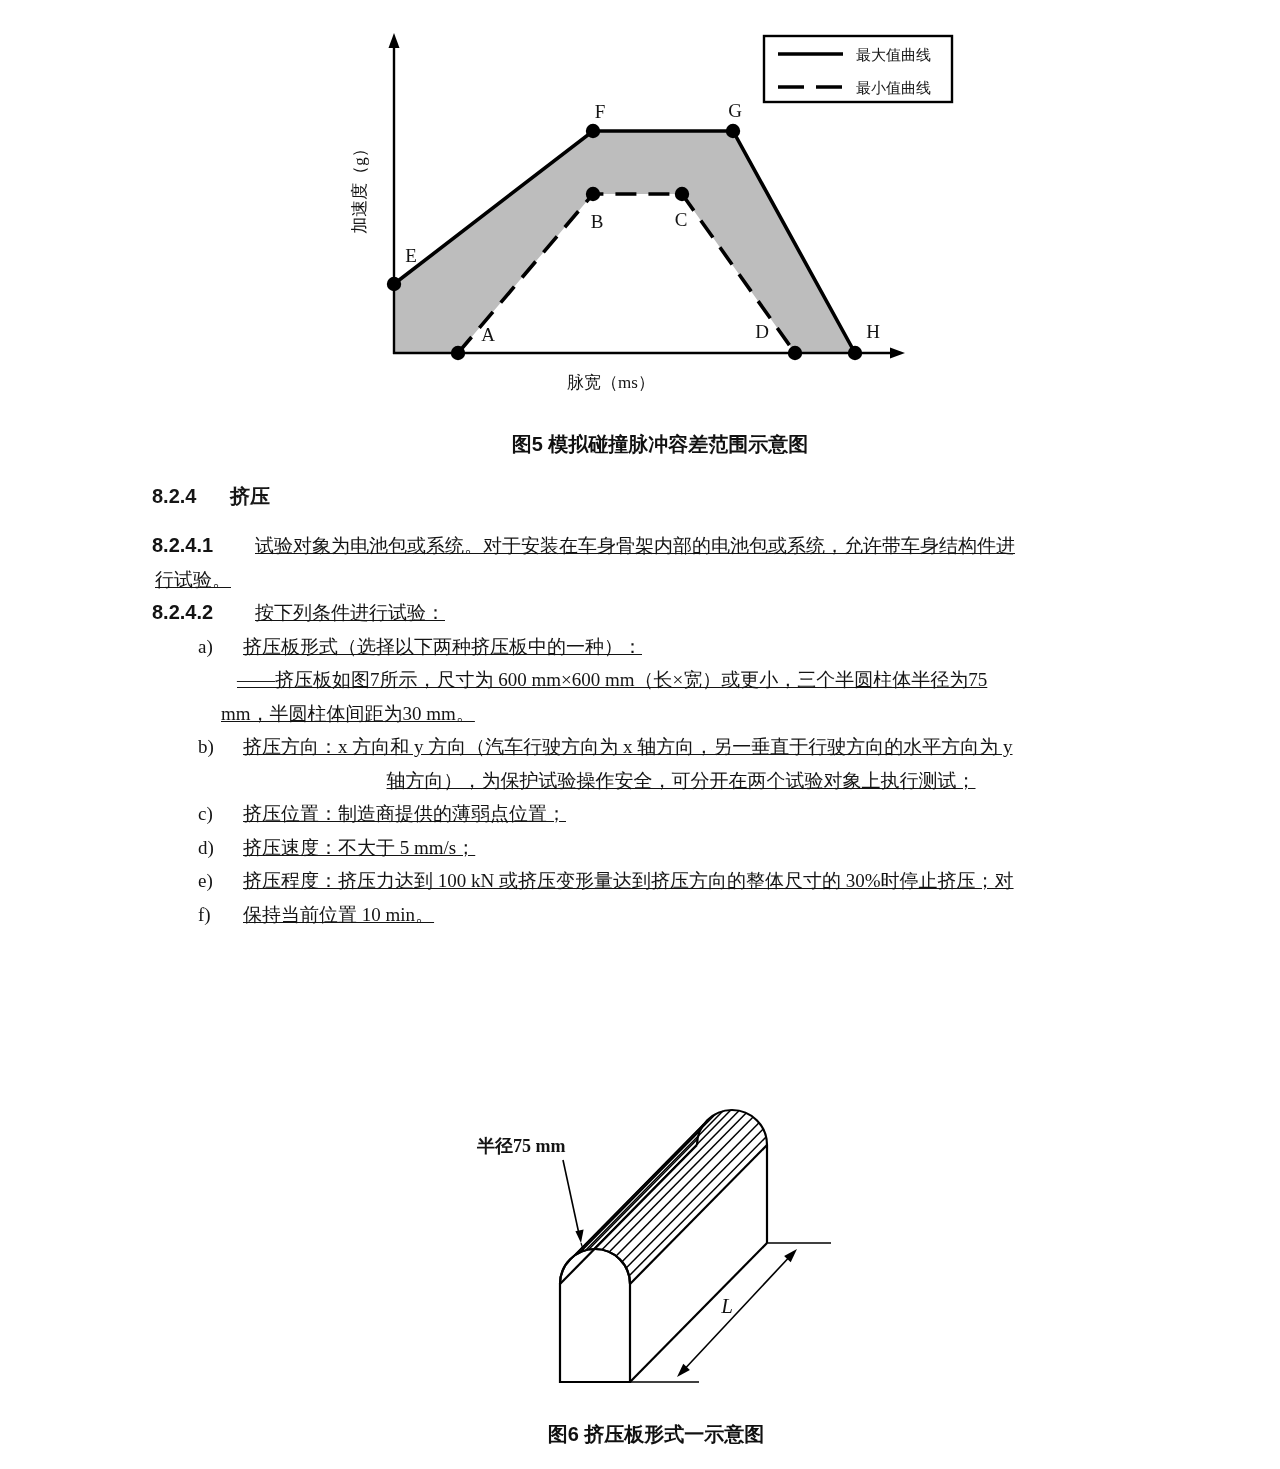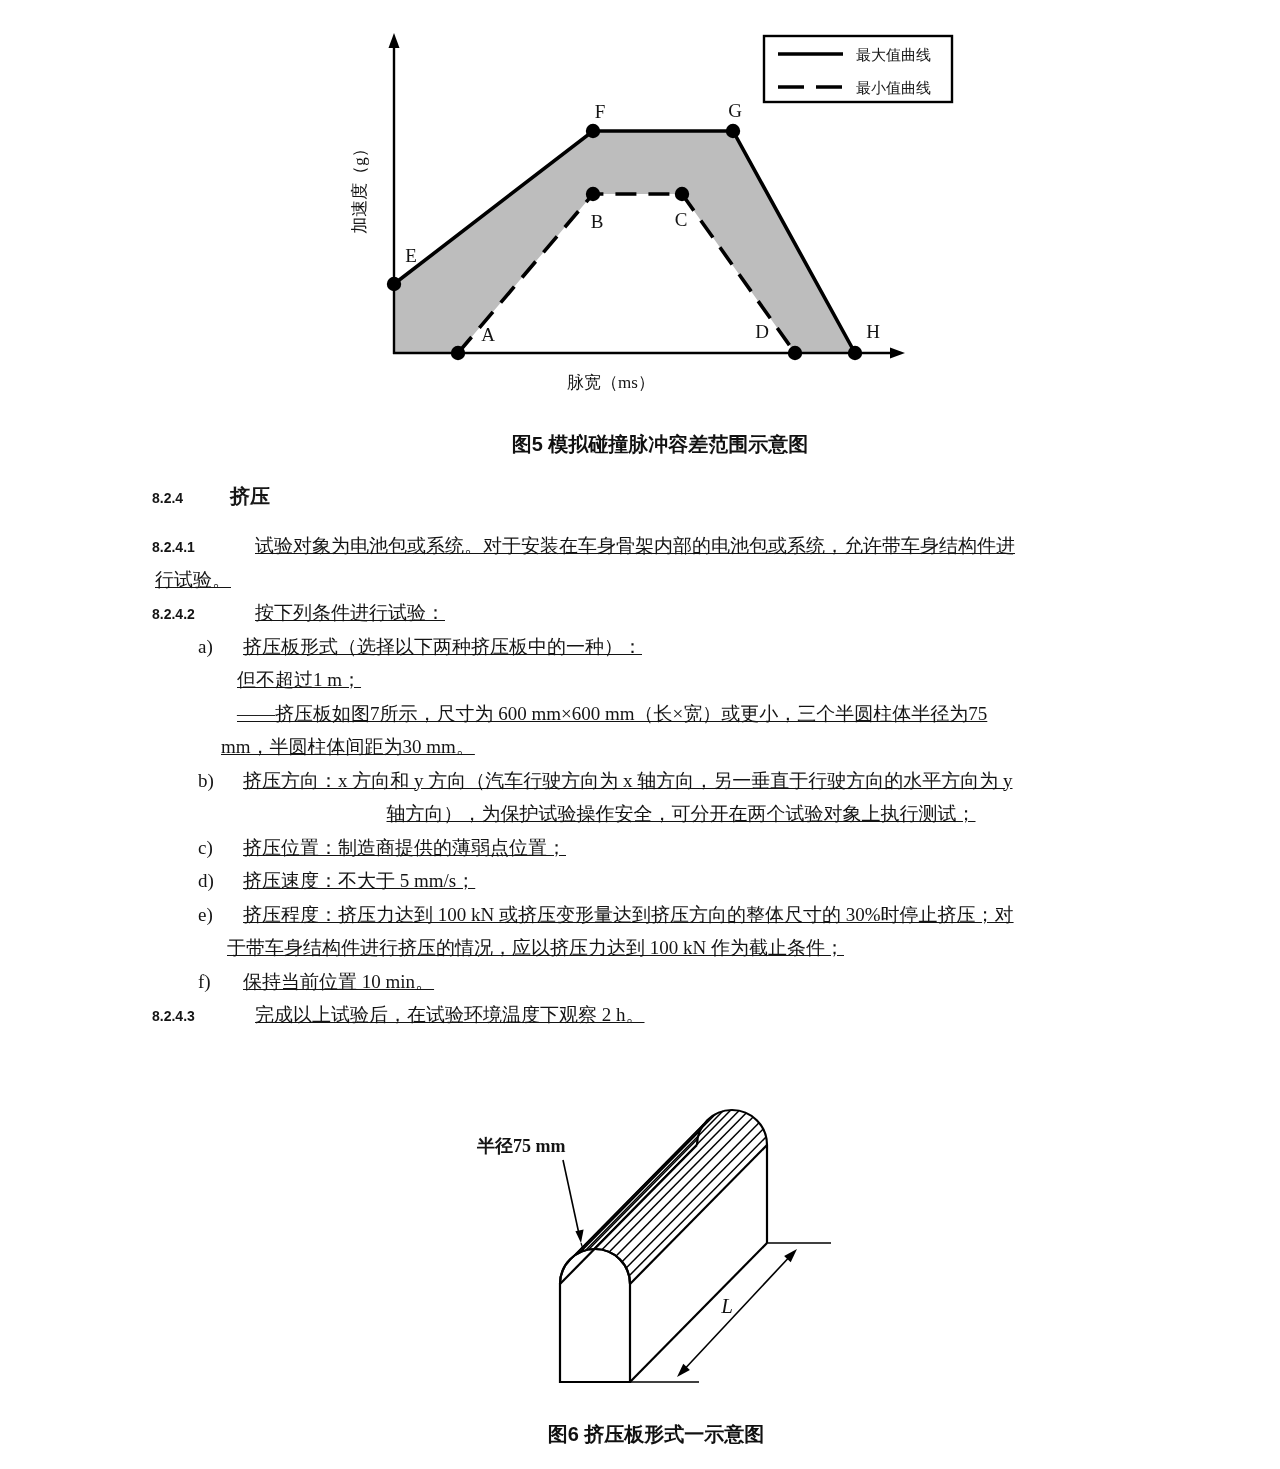--- a/index.html
+++ b/index.html
@@ -6,21 +6,21 @@
   .page{position:relative;width:1280px;height:1469px;background:#ffffff;
         font-family:"Liberation Serif","DejaVu Serif",serif;color:#141414;overflow:hidden;}
   svg text{font-family:"Liberation Serif","DejaVu Serif",serif;fill:#141414;}
   .fig-caption{position:absolute;width:1280px;text-align:center;
         font-family:"Liberation Sans","DejaVu Sans",sans-serif;font-weight:bold;
         font-size:20px;line-height:26px;color:#111;}
   .heading-line{position:absolute;left:152px;top:482px;height:28px;line-height:28px;
         font-family:"Liberation Sans","DejaVu Sans",sans-serif;font-size:20px;font-weight:bold;color:#161616;}
   .heading-line .secnum{width:78px;}
   .secnum{display:inline-block;font-family:"Liberation Sans","DejaVu Sans",sans-serif;
-        font-size:14px;font-weight:bold;vertical-align:baseline;}
+        font-size:20px;font-weight:bold;vertical-align:baseline;}
   .bodytext{position:absolute;left:152px;top:529px;width:980px;font-size:19px;}
   .ln{position:relative;height:33.5px;line-height:33.5px;white-space:nowrap;text-decoration:underline;}
   .ln .secnum{width:103px;}
   .item-label{position:absolute;left:46px;top:0;}
   .p91{padding-left:91px;}
   .p85{padding-left:85px;}
   .p78{padding-left:78px;text-align:center;}
   .p75{padding-left:75px;}
   .p69{padding-left:69px;}
   .p3{padding-left:3px;}
@@ -88,42 +88,37 @@
     <div class="ln">
       <span class="secnum">8.2.4.1</span><span>试验对象为电池包或系统。对于安装在车身骨架内部的电池包或系统，允许带车身结构件进</span>
     </div>
     <div class="ln p3">行试验。</div>
     <div class="ln">
       <span class="secnum">8.2.4.2</span><span>按下列条件进行试验：</span>
     </div>
     <div class="ln p91">
       <span class="item-label">a)</span><span>挤压板形式（选择以下两种挤压板中的一种）：</span>
     </div>
-    <div class="ln p85">但不超过1 m；</div>
     <div class="ln p85">——挤压板如图7所示，尺寸为 600 mm×600 mm（长×宽）或更小，三个半圆柱体半径为75</div>
     <div class="ln p69">mm，半圆柱体间距为30 mm。</div>
     <div class="ln p91">
       <span class="item-label">b)</span><span>挤压方向：x 方向和 y 方向（汽车行驶方向为 x 轴方向，另一垂直于行驶方向的水平方向为 y</span>
     </div>
     <div class="ln p78">轴方向），为保护试验操作安全，可分开在两个试验对象上执行测试；</div>
     <div class="ln p91">
       <span class="item-label">c)</span><span>挤压位置：制造商提供的薄弱点位置；</span>
     </div>
     <div class="ln p91">
       <span class="item-label">d)</span><span>挤压速度：不大于 5 mm/s；</span>
     </div>
     <div class="ln p91">
       <span class="item-label">e)</span><span>挤压程度：挤压力达到 100 kN 或挤压变形量达到挤压方向的整体尺寸的 30%时停止挤压；对</span>
     </div>
-    <div class="ln p75">于带车身结构件进行挤压的情况，应以挤压力达到 100 kN 作为截止条件；</div>
     <div class="ln p91">
       <span class="item-label">f)</span><span>保持当前位置 10 min。</span>
-    </div>
-    <div class="ln">
-      <span class="secnum">8.2.4.3</span><span>完成以上试验后，在试验环境温度下观察 2 h。</span>
     </div>
   </div>
 
   <div class="fig" style="left:450px;top:1085px;width:400px;height:312px;">
     <svg width="400" height="312" viewBox="450 1085 400 312">
 
       <text class="radius-label" x="477" y="1152">半径75 mm</text>
 
       <line x1="563" y1="1160" x2="579" y2="1234" stroke="#000" stroke-width="1.6"></line>
       <polygon points="581,1243 575.4,1231.3 583.6,1229.6" fill="#000"></polygon>

